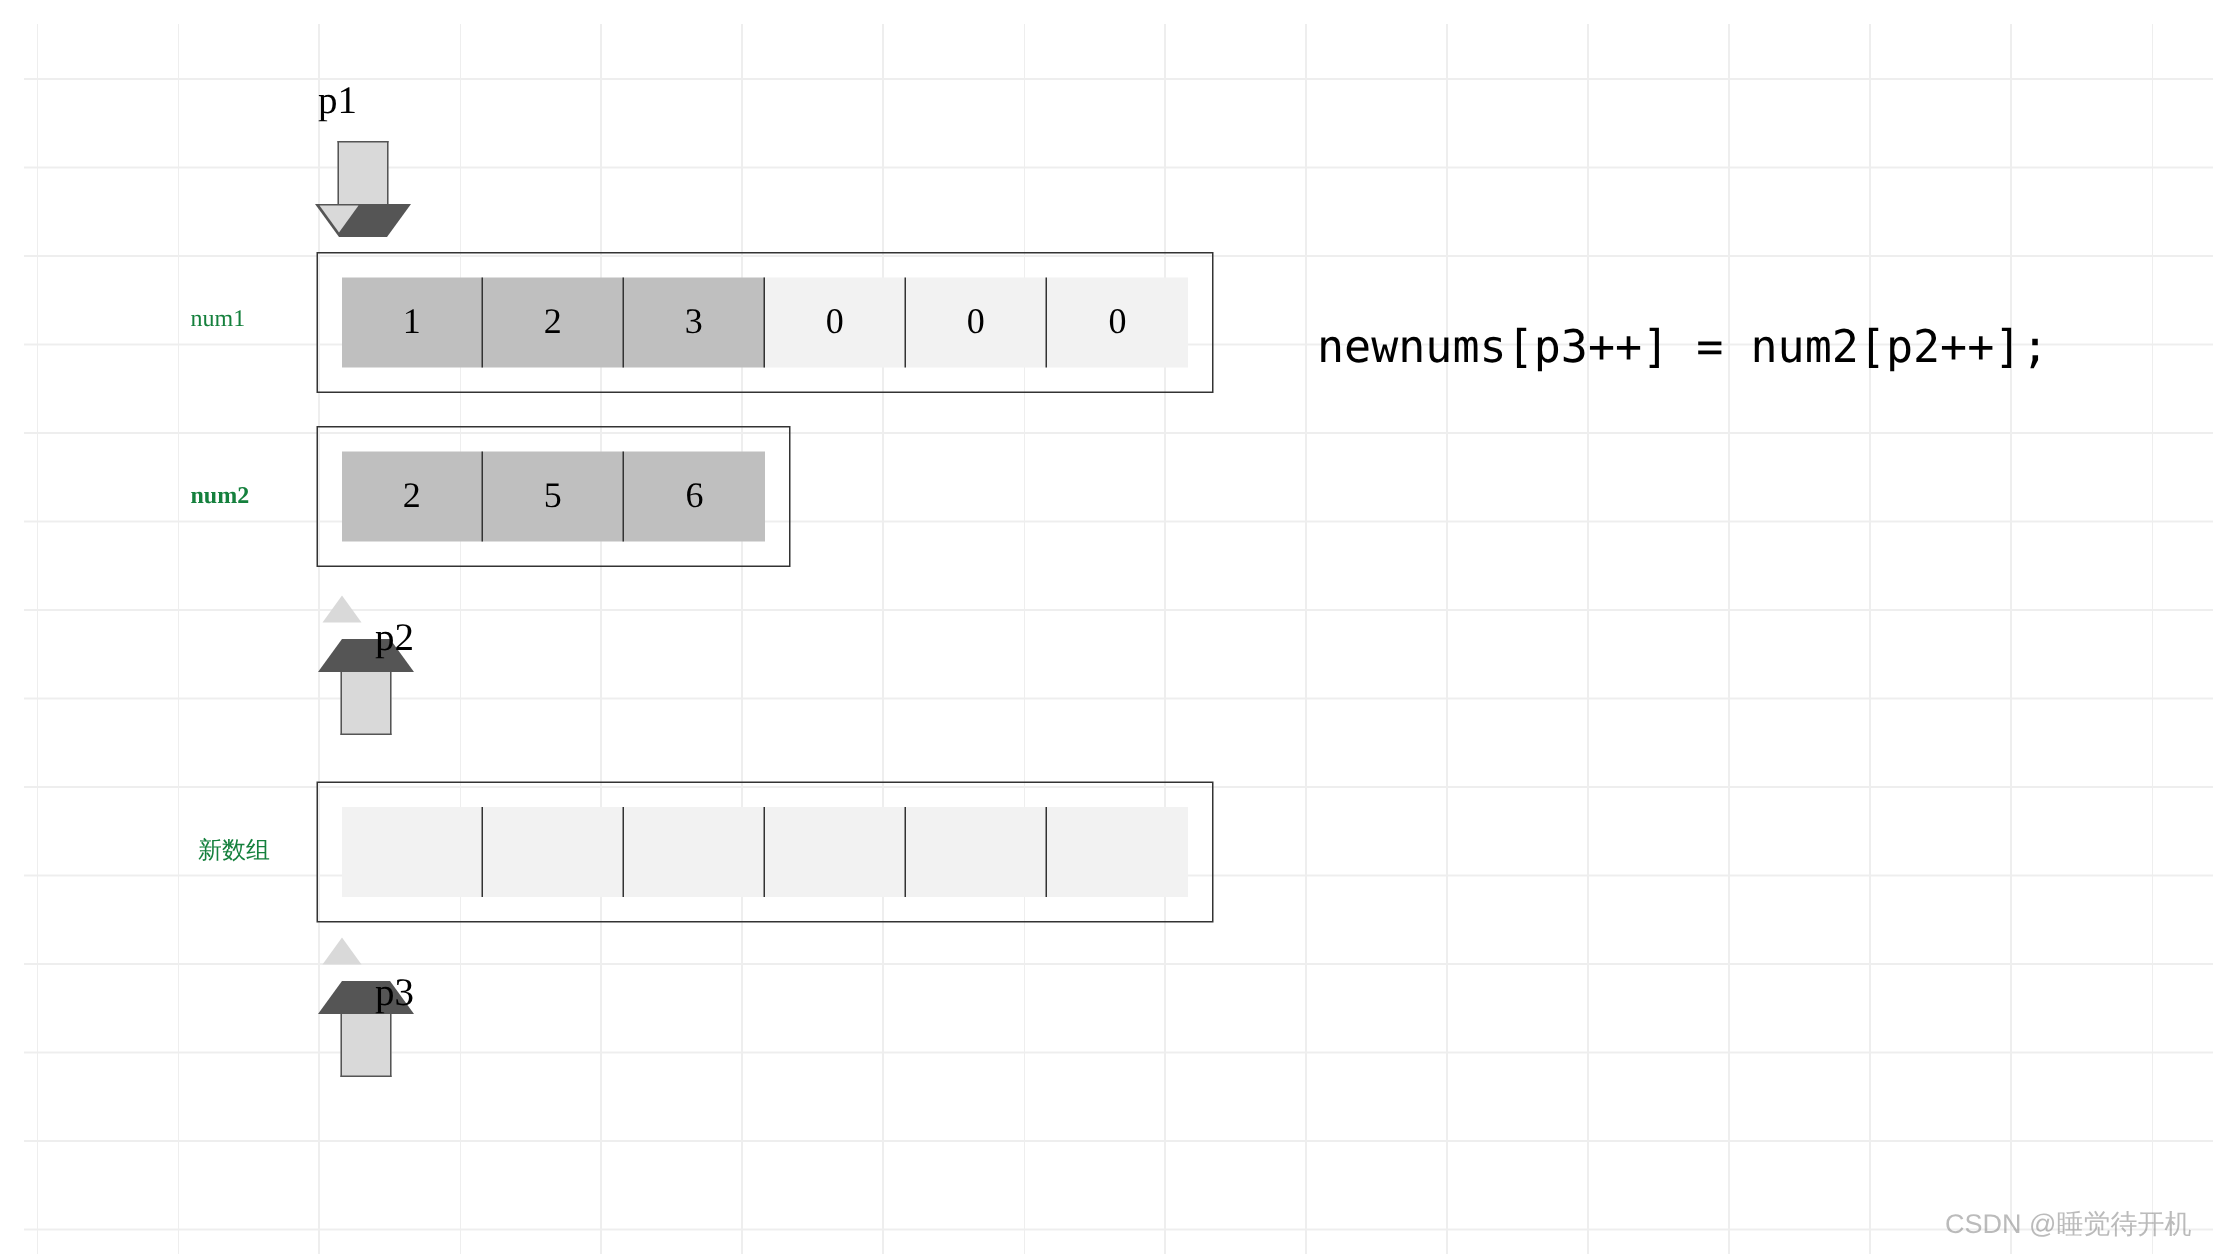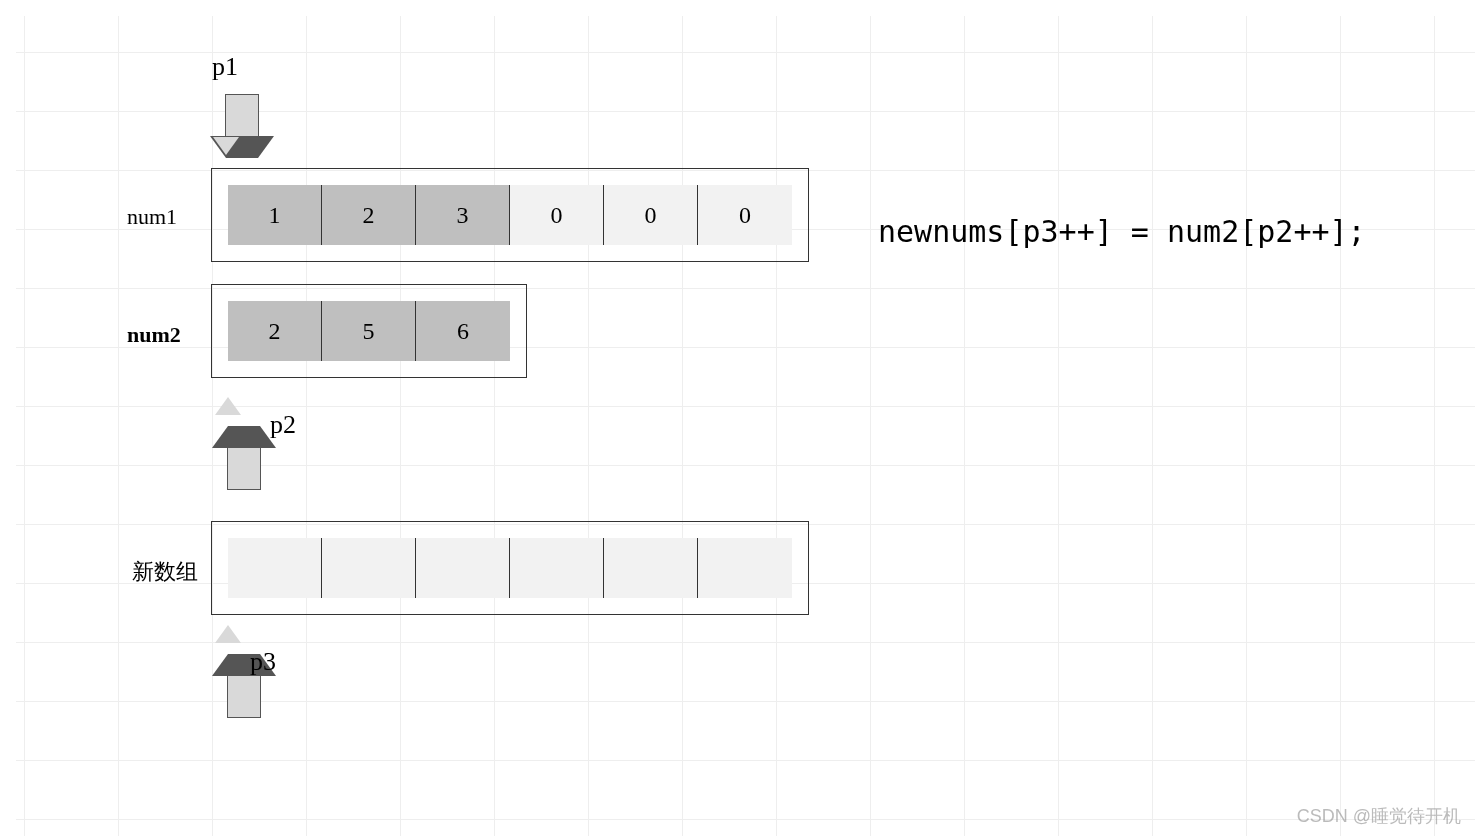--- a/index.html
+++ b/index.html
@@ -29,22 +29,22 @@
     }
     .container {
       position: absolute;
       top: 0;
       left: 0;
       width: 100%;
       height: 100%;
     }
     .label {
       position: absolute;
-      font-size: 22px;
-      color: #000000;
+      font-size: 16px;
+      color: #15803d;
     }
     .pointer-label {
       position: absolute;
       font-size: 26px;
       color: #000;
     }
     .arrow-down {
       position: absolute;
       display: flex;
       flex-direction: column;
@@ -177,21 +177,21 @@
   <div class="array-row" style="left:195px; top:268px;">
     <div class="cell dark">2</div>
     <div class="cell dark">5</div>
     <div class="cell dark">6</div>
   </div>
 
   <div class="arrow-up" style="left:180px; top:362px;">
     <div class="head"></div>
     <div class="shaft"></div>
   </div>
-  <div class="pointer-label" style="left:218px; top:378px;margin-left:20px;">p2</div>
+  <div class="pointer-label" style="left:218px; top:378px;">p2</div>
 
   <div class="label" style="left:100px; top:525px;font-family:Liberation Serif, serif;">新数组</div>
   <div class="array-row" style="left:195px; top:505px;">
     <div class="cell light"></div>
     <div class="cell light"></div>
     <div class="cell light"></div>
     <div class="cell light"></div>
     <div class="cell light"></div>
     <div class="cell light"></div>
   </div>

